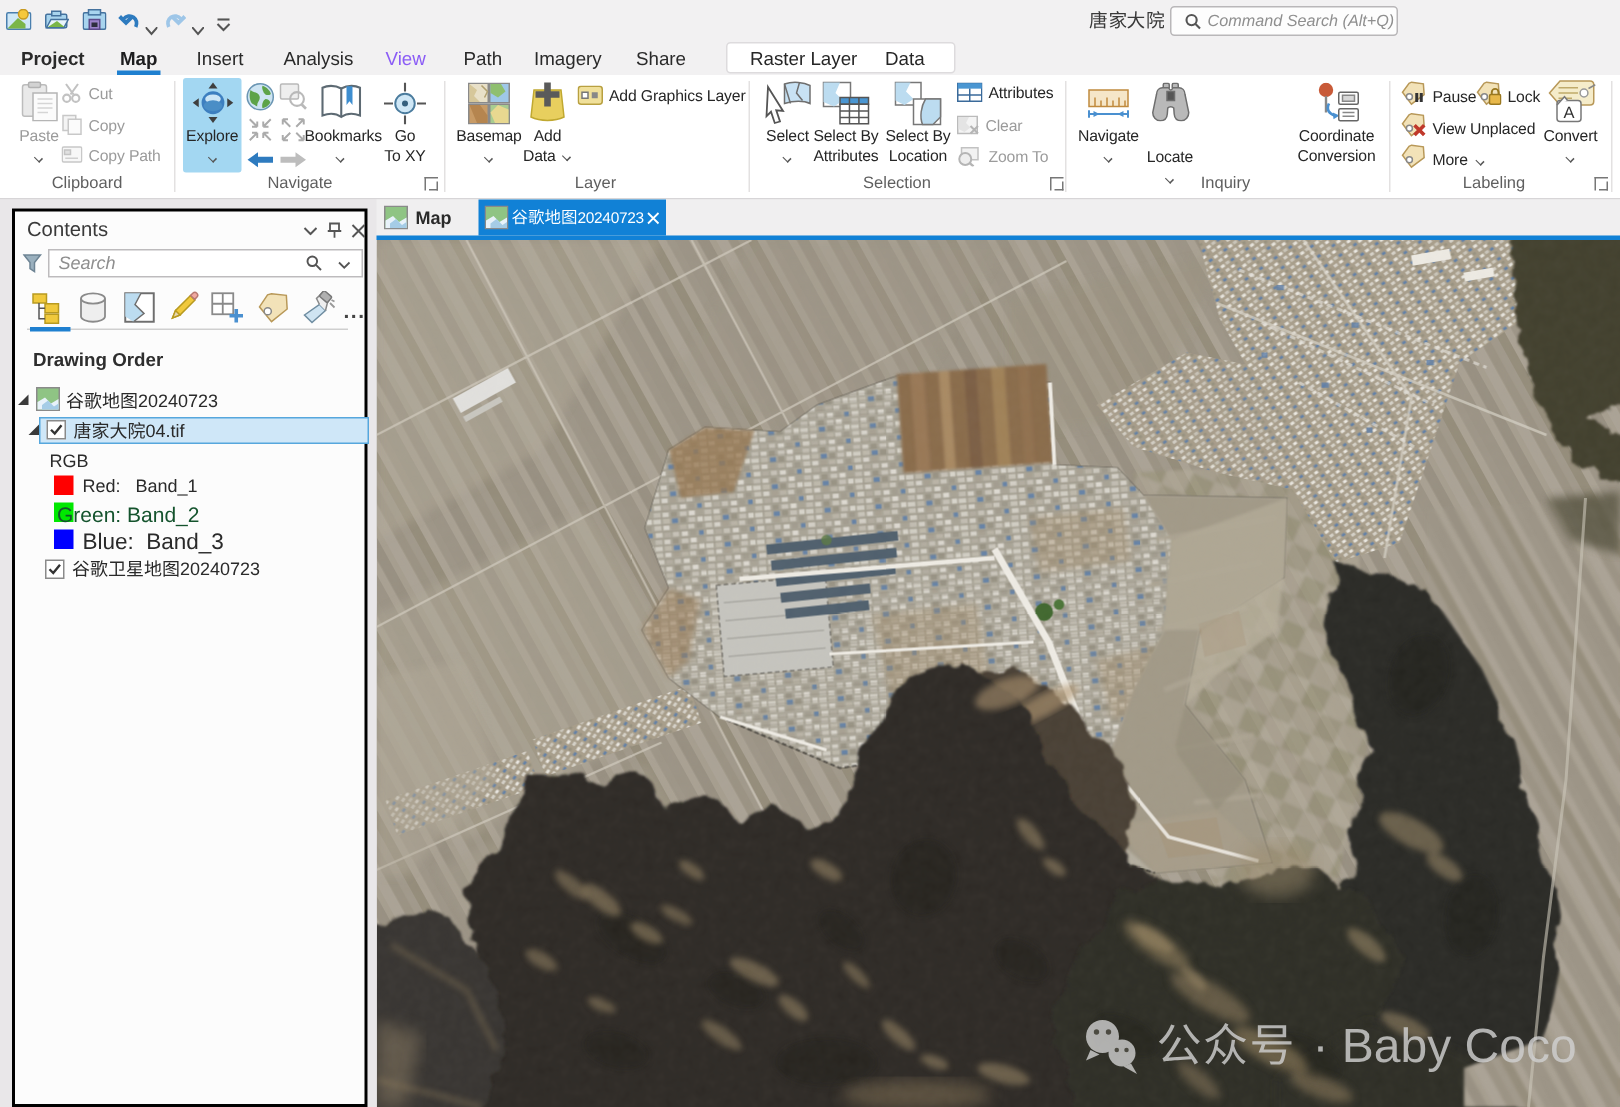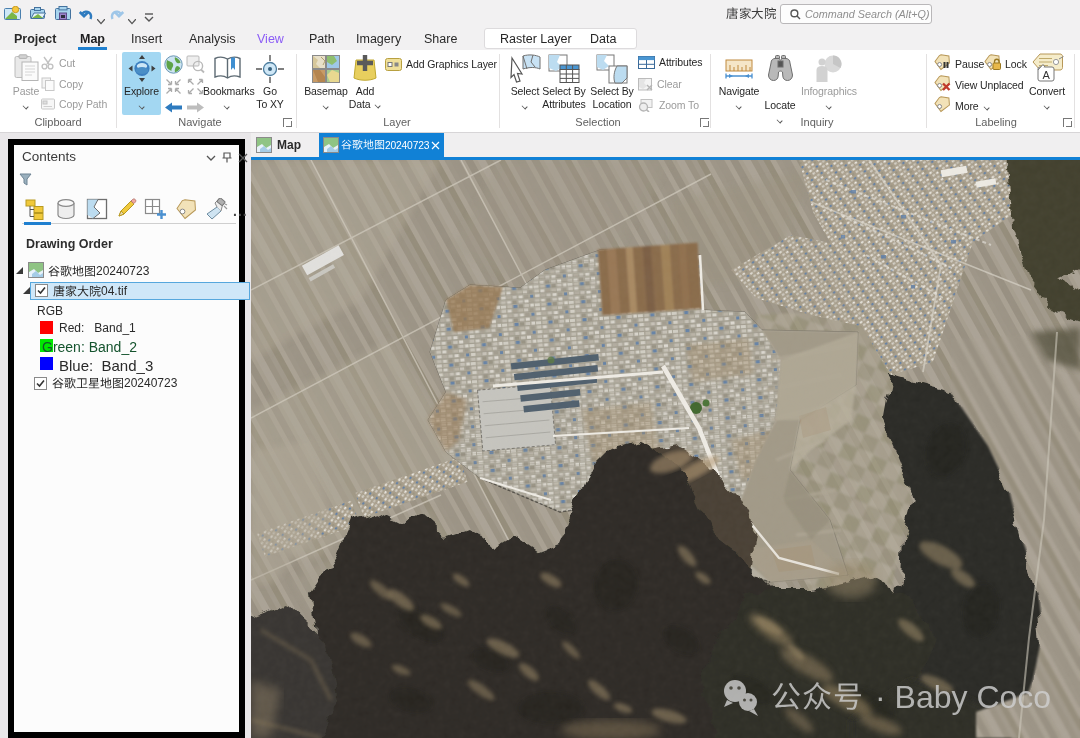--- a/index.html
+++ b/index.html
@@ -17,21 +17,21 @@
 .launch:after{content:"";position:absolute;right:0px;bottom:0px;width:5px;height:5px;
  border-right:1.4px solid #777;border-bottom:1.4px solid #777}
 .bigbtn{position:absolute;top:2px;text-align:center;font-size:10.5px;letter-spacing:-0.1px;color:#262626;line-height:12.5px}
 .bigbtn .ic{margin:0 auto}
 .chev{display:inline-block;width:7px;height:5px;position:relative}
 .chev:before{content:"";position:absolute;left:0.5px;top:0;width:4.4px;height:4.4px;
  border-right:1.3px solid #555;border-bottom:1.3px solid #555;transform:rotate(45deg) scale(1,0.72)}
 .smallbtn{position:absolute;font-size:10.5px;letter-spacing:-0.1px;color:#262626;height:18px;line-height:16px;white-space:nowrap}
 .smallbtn svg{vertical-align:-3px;margin-right:4px}
 .gray{color:#9b9b9b}
-#panel{left:8px;top:139px;width:237px;height:599px;background:#fcfcfc;border:6px solid #000000}
+#panel{left:8px;top:139px;width:237px;height:599px;background:#fcfcfc;border:2px solid #000000}
 #maptabs{left:251px;top:133px;width:829px;height:24px;background:#f0eff0}
 #bluebar{left:251px;top:157px;width:829px;height:3px;background:#1181d6}
 #mapview{left:251px;top:160px;width:829px;height:578px;overflow:hidden}
 </style></head><body>
 <svg width="0" height="0" style="position:absolute">
     <defs>
       <path id="gtang" d="M491 47C506 73 521 104 532 132H118V428C118 575 111 779 31 923C48 930 79 951 93 964C177 812 190 584 190 428V199H525V275H282V333H525V410H212V469H525V546H276V603H525V684H276V961H351V919H792V961H870V684H598V603H857V469H941V410H857V275H598V199H944V132H613C602 100 582 59 561 27ZM598 469H785V546H598ZM598 410V333H785V410ZM351 860V741H792V860Z"></path>
       <path id="gjia" d="M423 56C436 78 450 105 461 130H84V336H157V198H846V336H923V130H551C539 100 519 63 501 33ZM790 399C734 451 647 517 571 567C548 512 514 459 467 413C492 396 516 379 537 360H789V294H209V360H438C342 424 205 475 80 506C93 520 114 551 121 565C217 537 321 497 411 447C430 465 446 485 460 506C373 570 204 642 78 673C91 689 108 715 116 732C236 695 391 624 489 556C501 580 510 603 516 626C416 717 221 811 61 848C76 865 92 893 100 912C244 868 416 785 530 698C539 779 521 847 491 870C473 887 454 890 427 890C406 890 372 889 336 885C348 906 355 936 356 956C388 957 420 958 441 958C487 958 513 950 545 923C601 881 625 756 591 627L639 598C693 744 788 860 916 918C927 898 949 871 966 857C840 807 744 694 697 561C752 525 806 485 852 448Z"></path>
       <path id="gda" d="M461 41C460 120 461 221 446 327H62V404H433C393 594 293 788 43 896C64 912 88 939 100 958C344 846 452 654 501 461C579 689 708 866 902 958C915 936 939 905 958 888C764 807 633 625 563 404H942V327H526C540 222 541 122 542 41Z"></path>
       <path id="gyuan" d="M465 343V409H868V343ZM388 523V591H528C514 746 474 845 301 899C317 913 337 941 345 959C535 893 584 774 600 591H706V854C706 927 722 948 792 948C806 948 867 948 882 948C943 948 961 914 967 784C947 779 918 768 903 755C901 866 896 882 874 882C861 882 813 882 803 882C781 882 777 878 777 853V591H955V523ZM586 54C606 87 627 130 640 164H384V341H455V230H877V341H949V164H700L719 157C707 123 679 71 654 32ZM79 81V958H147V149H279C258 216 228 304 199 375C271 455 290 524 290 579C290 610 284 638 268 649C260 654 249 657 237 658C221 659 202 658 179 657C190 676 197 705 198 723C220 724 245 724 265 721C286 719 303 713 317 703C345 682 357 640 357 586C357 523 340 451 267 367C301 287 338 189 367 107L318 78L307 81Z"></path>
@@ -299,29 +299,32 @@
           <g fill="#b9b9b9" stroke="#6e6e6e">
             <rect x="8.5" y="0.5" width="4" height="4" rx="1"></rect>
             <rect x="14.5" y="0.5" width="4" height="4" rx="1"></rect>
             <path d="M4 8 C4 5 6 3.5 8 3.5 L12 3.5 C13 5.5 14 5.5 15 3.5 L19 3.5 C21 3.5 23 5 23 8 L25.5 20 C25.5 23 23.5 25.5 20.5 25.5 C17.8 25.5 16 23.8 15.8 21 L15.5 17 C14.5 15.8 12.5 15.8 11.5 17 L11.2 21 C11 23.8 9.2 25.5 6.5 25.5 C3.5 25.5 1.5 23 1.5 20 Z"></path>
             <rect x="11" y="6" width="5" height="6" fill="#555"></rect>
           </g>
         </svg></div>
       <div style="margin-top:15px">Locate</div>
       <div style="margin-top:1px"><span class="chev"></span></div>
     </div>
-    <div class="bigbtn" style="left:799px;width:60px;color:#9b9b9b">
-      <div class="ic" style="width:30px;height:32px;padding-top:3px"><svg width="30" height="27" viewBox="0 0 30 27">
-          <circle cx="19" cy="9" r="8.5" fill="#d9d9d9"></circle>
-          <path d="M19 9 L19 0.5 A8.5 8.5 0 0 1 26.5 13 Z" fill="#c6c6c6"></path>
-          <circle cx="8" cy="7" r="3.5" fill="#d2d2d2"></circle>
-          <path d="M2.5 27 L2.5 15 C2.5 12.5 4.5 11 8 11 C11.5 11 13.5 12.5 13.5 15 L13.5 27 Z" fill="#d2d2d2"></path>
-        </svg></div>
-      <div style="margin-top:1px">Infographics</div>
-      <div style="margin-top:1px"><span class="chev"></span></div>
+    <div class="bigbtn" style="left:861px;width:60px;">
+      <div class="ic" style="width:30px;height:32px;padding-top:3px"><svg width="30" height="28" viewBox="0 0 30 28">
+          <circle cx="8" cy="5" r="4.8" fill="#c85a38"></circle>
+          <path d="M8 9 L8 20" stroke="#888" stroke-width="1.6"></path>
+          <path d="M10 14 C8 18 10 21 14 22" fill="none" stroke="#4a90d0" stroke-width="1.8"></path>
+          <path d="M13 24.5 L17 22 L12.5 20 Z" fill="#4a90d0"></path>
+          <rect x="16.5" y="6.5" width="13" height="8" rx="1" fill="#fff" stroke="#666"></rect>
+          <rect x="19" y="8.5" width="8" height="4" fill="#d8d8d8" stroke="#888"></rect>
+          <rect x="16.5" y="17.5" width="13" height="8" rx="1" fill="#fff" stroke="#666"></rect>
+          <path d="M19 20 L27 20 M19 22.5 L27 22.5" stroke="#888"></path>
+        </svg></div>
+      <div style="margin-top:1px">Coordinate<br>Conversion</div>
     </div>
     <div class="smallbtn" style="left:934px;top:4px"><svg width="17" height="17" viewBox="0 0 17 17">
         <path d="M6 1 L14 1 L15.5 8 L8 15.5 L1 8.5 L4.5 2 Z" fill="#f2e2b8" stroke="#b89858" transform="rotate(8 8 8)"></path>
         <circle cx="5.6" cy="10.5" r="2" fill="#fff" stroke="#888"></circle>
         <path d="M10.5 8 L10.5 14 M13.5 8 L13.5 14" stroke="#333" stroke-width="2"></path>
       </svg>Pause</div>
     <div class="smallbtn" style="left:984px;top:4px"><svg width="17" height="17" viewBox="0 0 17 17">
         <path d="M6 1 L14 1 L15.5 8 L8 15.5 L1 8.5 L4.5 2 Z" fill="#f2e2b8" stroke="#b89858" transform="rotate(8 8 8)"></path>
         <circle cx="5.6" cy="10.5" r="2" fill="#fff" stroke="#888"></circle>
         <rect x="9" y="9" width="7.5" height="6.5" rx="1" fill="#e8b84a" stroke="#9a7820"></rect>
@@ -357,20 +360,26 @@
     </svg>
     <svg width="10" height="11" viewBox="0 0 10 11" class="abs" style="left:208px;top:7px">
       <path d="M2 1 L8 1 L8 6 L9.5 6 L0.5 6 L2 6 Z M5 6 L5 10.5" fill="none" stroke="#555" stroke-width="1.2"></path>
     </svg>
     <svg width="10" height="10" viewBox="0 0 10 10" class="abs" style="left:224px;top:8px">
       <path d="M1 1 L9 9 M9 1 L1 9" stroke="#555" stroke-width="1.3"></path>
     </svg>
     <svg width="13" height="13" viewBox="0 0 13 13" class="abs" style="left:5px;top:28px">
       <path d="M1 1 L12 1 L8 6 L8 12 L5 10 L5 6 Z" fill="#9ab0be" stroke="#6e8494"></path>
     </svg>
+    <div class="abs" style="left:22px;top:25px;width:210px;height:19px;background:#fff;border:1px solid #bdbbbd;font-size:12px;font-style:italic;color:#8f8f8f;line-height:17px;padding-left:6px">Search<svg width="11" height="11" viewBox="0 0 11 11" style="position:absolute;right:26px;top:3px">
+        <circle cx="4.2" cy="4.2" r="3.2" fill="none" stroke="#555" stroke-width="1.3"></circle>
+        <path d="M6.6 6.6 L10 10" stroke="#555" stroke-width="1.3"></path>
+      </svg><svg width="9" height="6" viewBox="0 0 9 6" style="position:absolute;right:7px;top:7px">
+        <path d="M1 1 L4.5 4.5 L8 1" fill="none" stroke="#555" stroke-width="1.2"></path>
+      </svg></div>
     <div class="abs" style="left:10px;top:53px"><svg width="22" height="22" viewBox="0 0 22 22">
         <rect x="2" y="2" width="9" height="6" fill="#f0c93c" stroke="#b89a20"></rect>
         <rect x="10" y="8.5" width="9" height="6" fill="#f0c93c" stroke="#b89a20"></rect>
         <rect x="10" y="15.5" width="9" height="6" fill="#f0c93c" stroke="#b89a20"></rect>
         <path d="M6 8 L6 18.5 L10 18.5 M6 11.5 L10 11.5" fill="none" stroke="#555"></path>
       </svg></div>
     <div class="abs" style="left:41px;top:53px"><svg width="22" height="22" viewBox="0 0 22 22">
         <path d="M3 5 L3 17 C3 19 7 20.5 11 20.5 C15 20.5 19 19 19 17 L19 5" fill="#eee" stroke="#8a8a8a" stroke-width="1.2"></path>
         <ellipse cx="11" cy="5" rx="8" ry="3.4" fill="#f8f8f8" stroke="#8a8a8a" stroke-width="1.2"></ellipse>
       </svg></div>

